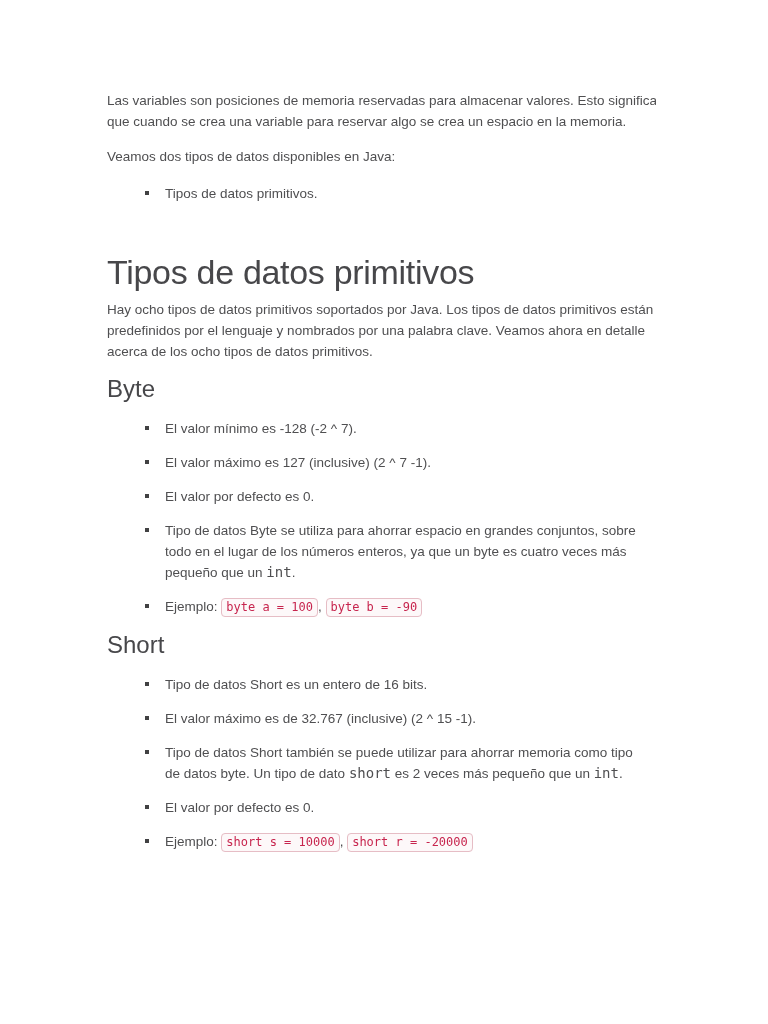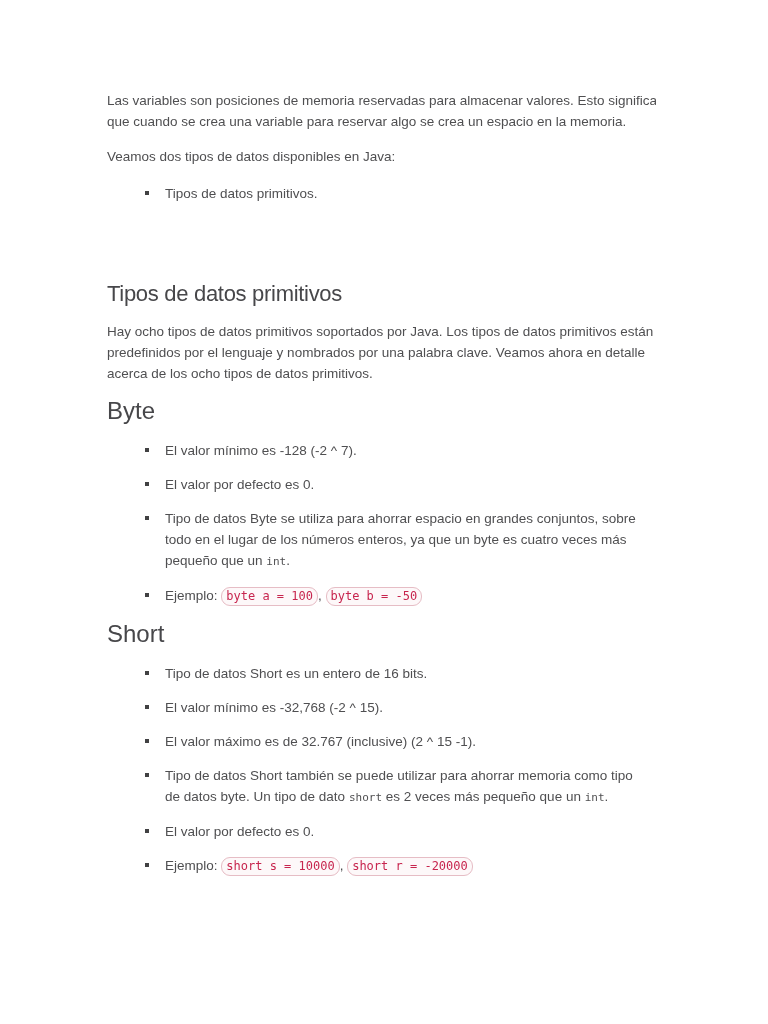--- a/index.html
+++ b/index.html
@@ -23,25 +23,25 @@
     font-size: 13.5px;
     line-height: 21px;
     color: #4f4f51;
   }
   p.body {
     margin: 0 0 14px 0;
   }
   h1.doc-h1 {
     font-family: "Liberation Sans", sans-serif;
     font-weight: 400;
-    font-size: 22px;
+    font-size: 34px;
     line-height: 36px;
     letter-spacing: -0.3px;
     color: #47474a;
-    margin: 72px 0 9px 0;
+    margin: 50px 0 9px 0;
   }
   h2.doc-h2 {
     font-family: "Liberation Sans", sans-serif;
     font-weight: 400;
     font-size: 24px;
     line-height: 26px;
     color: #47474a;
     margin: 8px 0 0 0;
   }
   ul.doc-list {
@@ -61,29 +61,29 @@
     content: "";
     position: absolute;
     left: 25px;
     top: 8px;
     width: 4px;
     height: 4px;
     background: #414143;
   }
   .mono {
     font-family: "DejaVu Sans Mono", "Liberation Mono", monospace;
-    font-size: 11px;
+    font-size: 14px;
   }
   .codebox {
     font-family: "DejaVu Sans Mono", "Liberation Mono", monospace;
     font-size: 12px;
     color: #c7254e;
     background: #fdf8f9;
     border: 1px solid #e6bdc5;
-    border-radius: 9px;
+    border-radius: 4px;
     padding: 1px 4px 2px 4px;
     white-space: nowrap;
   }
 </style>
 </head>
 <body>
 
 <div class="page">
   <div class="content">
 
@@ -96,28 +96,28 @@
       </ul>
 
     <h1 class="doc-h1">Tipos de datos primitivos</h1>
 
     <p class="body">Hay ocho tipos de datos primitivos soportados por Java. Los tipos de datos primitivos están predefinidos por el lenguaje y nombrados por una palabra clave. Veamos ahora en detalle acerca de los ocho tipos de datos primitivos.</p>
 
     <div id="sections">
         <h2 class="doc-h2">Byte</h2>
         <ul class="doc-list spaced">
           <li><span>El valor mínimo es -128 (-2 ^ 7).</span></li>
+          <li><span>El valor máximo es 127 (inclusive) (2 ^ 7 -1).</span></li>
           <li><span>El valor por defecto es 0.</span></li>
           <li><span>Tipo de datos Byte se utiliza para ahorrar espacio en grandes conjuntos, sobre todo en el lugar de los números enteros, ya que un byte es cuatro veces más pequeño que un </span><span class="mono">int</span><span>.</span></li>
-          <li><span>Ejemplo: </span><code class="codebox">byte a = 100</code><span>, </span><code class="codebox">byte b = -50</code></li>
+          <li><span>Ejemplo: </span><code class="codebox">byte a = 100</code><span>, </span><code class="codebox">byte b = -90</code></li>
         </ul>
         <h2 class="doc-h2">Short</h2>
         <ul class="doc-list spaced">
           <li><span>Tipo de datos Short es un entero de 16 bits.</span></li>
-          <li><span>El valor mínimo es -32,768 (-2 ^ 15).</span></li>
           <li><span>El valor máximo es de 32.767 (inclusive) (2 ^ 15 -1).</span></li>
           <li><span>Tipo de datos Short también se puede utilizar para ahorrar memoria como tipo de datos byte. Un tipo de dato </span><span class="mono">short</span><span> es 2 veces más pequeño que un </span><span class="mono">int</span><span>.</span></li>
           <li><span>El valor por defecto es 0.</span></li>
           <li><span>Ejemplo: </span><code class="codebox">short s = 10000</code><span>, </span><code class="codebox">short r = -20000</code></li>
         </ul>
       </div>
 
   </div>
 </div>
 

